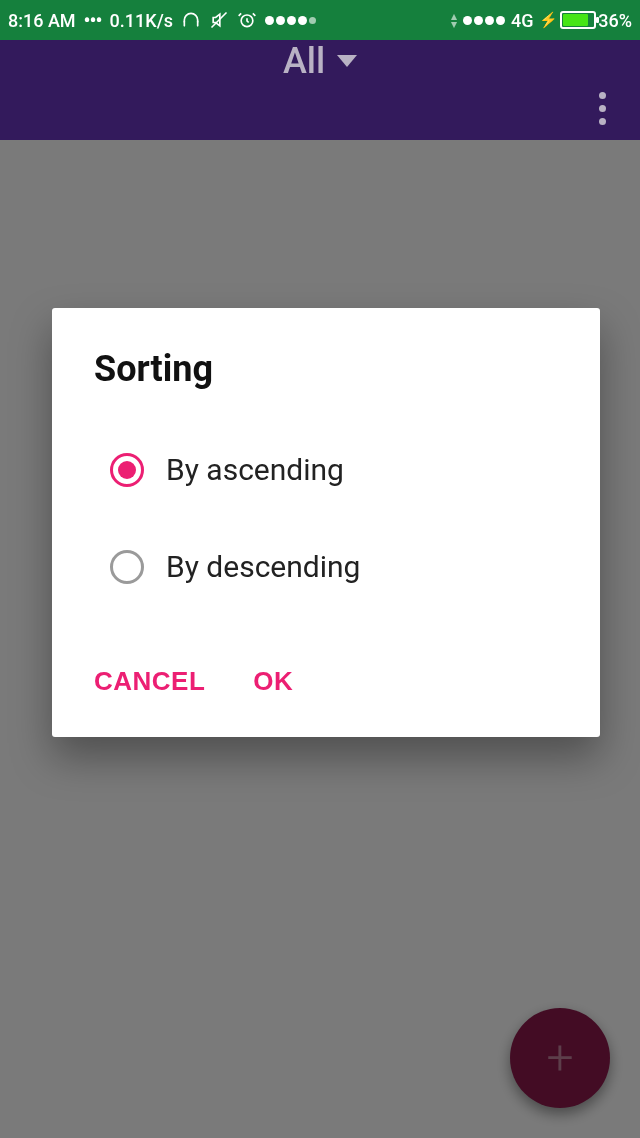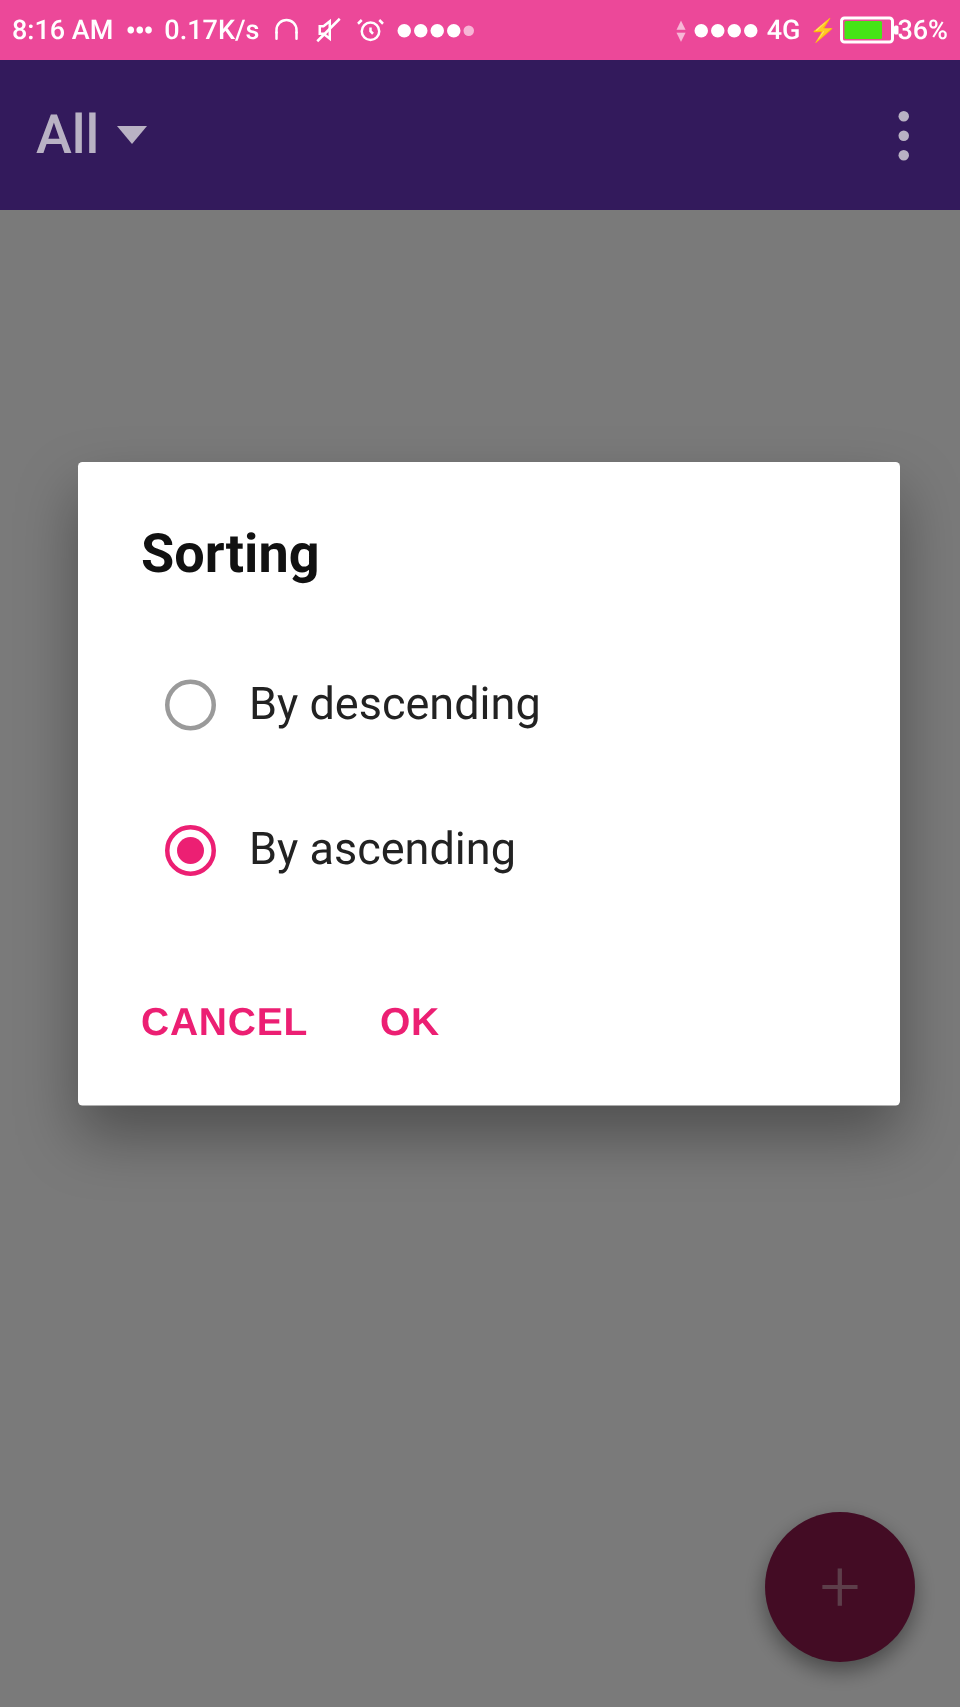--- a/index.html
+++ b/index.html
@@ -7,21 +7,21 @@
     width: 640px;
     height: 1138px;
     overflow: hidden;
     font-family: Roboto, -apple-system, BlinkMacSystemFont, "Segoe UI", Arial, sans-serif;
     background: #1a0a3a;
   }
 
   
   .status-bar {
     height: 40px;
-    background: #ec4899;
+    background: #15803d;
     color: #fff;
     display: flex;
     align-items: center;
     padding: 0 8px;
     font-size: 18px;
     font-weight: 500;
   }
   .status-left { display: flex; align-items: center; gap: 8px; }
   .status-right { display: flex; align-items: center; gap: 6px; margin-left: auto; }
   .status-dots { letter-spacing: -1px; font-size: 20px; }
@@ -39,20 +39,21 @@
   .four-dots span.dim { width:7px; height:7px; opacity:.6;}
   .updown { display:flex; flex-direction:column; line-height:8px; font-size:12px; opacity:.6;}
 
   
   .app-bar {
     height: 100px;
     background: #331a5c;
     display: flex;
     align-items: center;
     padding: 0 24px;
+    flex-direction: column;
   }
   .app-title-wrap {
     display: flex; align-items: center; gap: 12px; cursor: pointer;
   }
   .app-title {
     color: #b9b2c4;
     font-size: 36px;
     font-weight: 500;
   }
   .dropdown-arrow {
@@ -153,21 +154,21 @@
     cursor:pointer;
   }
 </style>
 </head>
 <body>
 
 <div class="status-bar">
   <div class="status-left">
     <span>8:16 AM</span>
     <span class="status-dots">•••</span>
-    <span>0.17K/s</span>
+    <span>0.11K/s</span>
     <svg class="sb-icon" viewBox="0 0 24 24">
         <path d="M4 14v-2a8 8 0 0 1 16 0v2" stroke-linecap="round"></path>
         <path d="M4 14v5M20 14v5" stroke-linecap="round"></path>
       </svg>
     <svg class="sb-icon" viewBox="0 0 24 24">
         <path d="M5 9h3l5-4v14l-5-4H5z"></path>
         <line x1="3" y1="21" x2="21" y2="3"></line>
       </svg>
     <svg class="sb-icon" viewBox="0 0 24 24">
         <circle cx="12" cy="13" r="7"></circle>
@@ -221,27 +222,27 @@
     <span class="fab-plus">+</span>
   </div>
 
   <div class="scrim"></div>
 
   <div class="dialog">
     <div class="dialog-title">Sorting</div>
 
 
     <div class="radio-row">
+      <span class="radio selected"></span>
+      <span class="radio-label">By ascending</span>
+    </div>
+
+    <div class="radio-row">
       <span class="radio"></span>
       <span class="radio-label">By descending</span>
-    </div>
-
-    <div class="radio-row">
-      <span class="radio selected"></span>
-      <span class="radio-label">By ascending</span>
     </div>
 
     <div class="dialog-actions">
       <button class="dialog-btn">CANCEL</button>
       <button class="dialog-btn">OK</button>
     </div>
   </div>
 
 </div>
 

